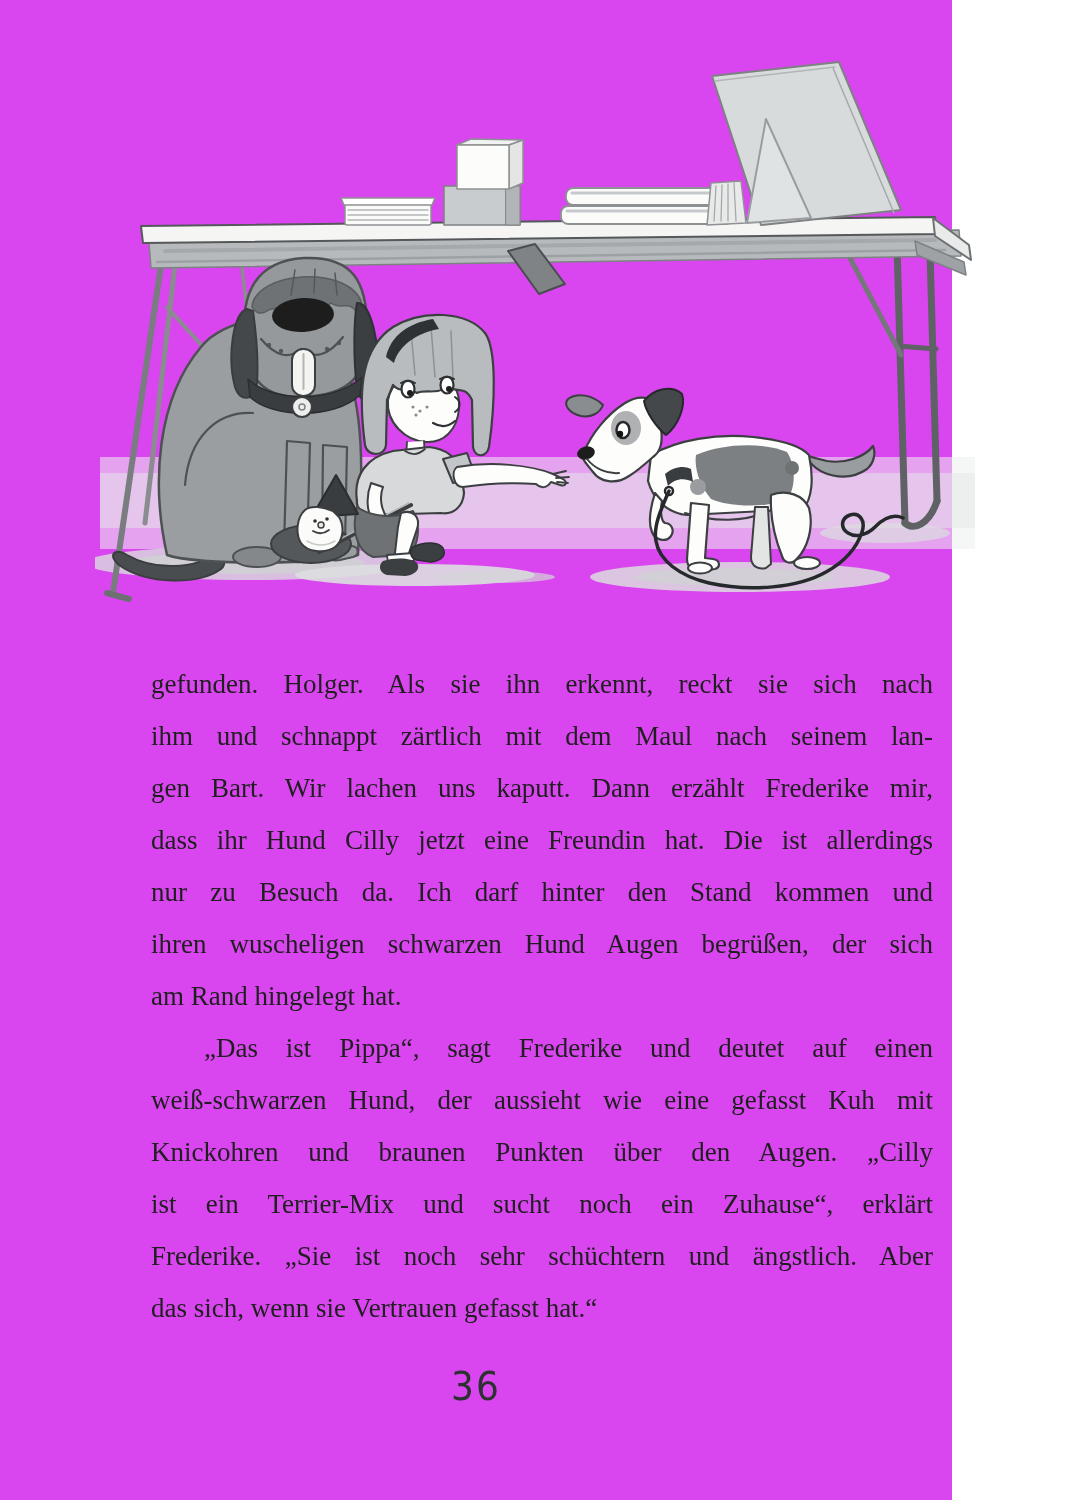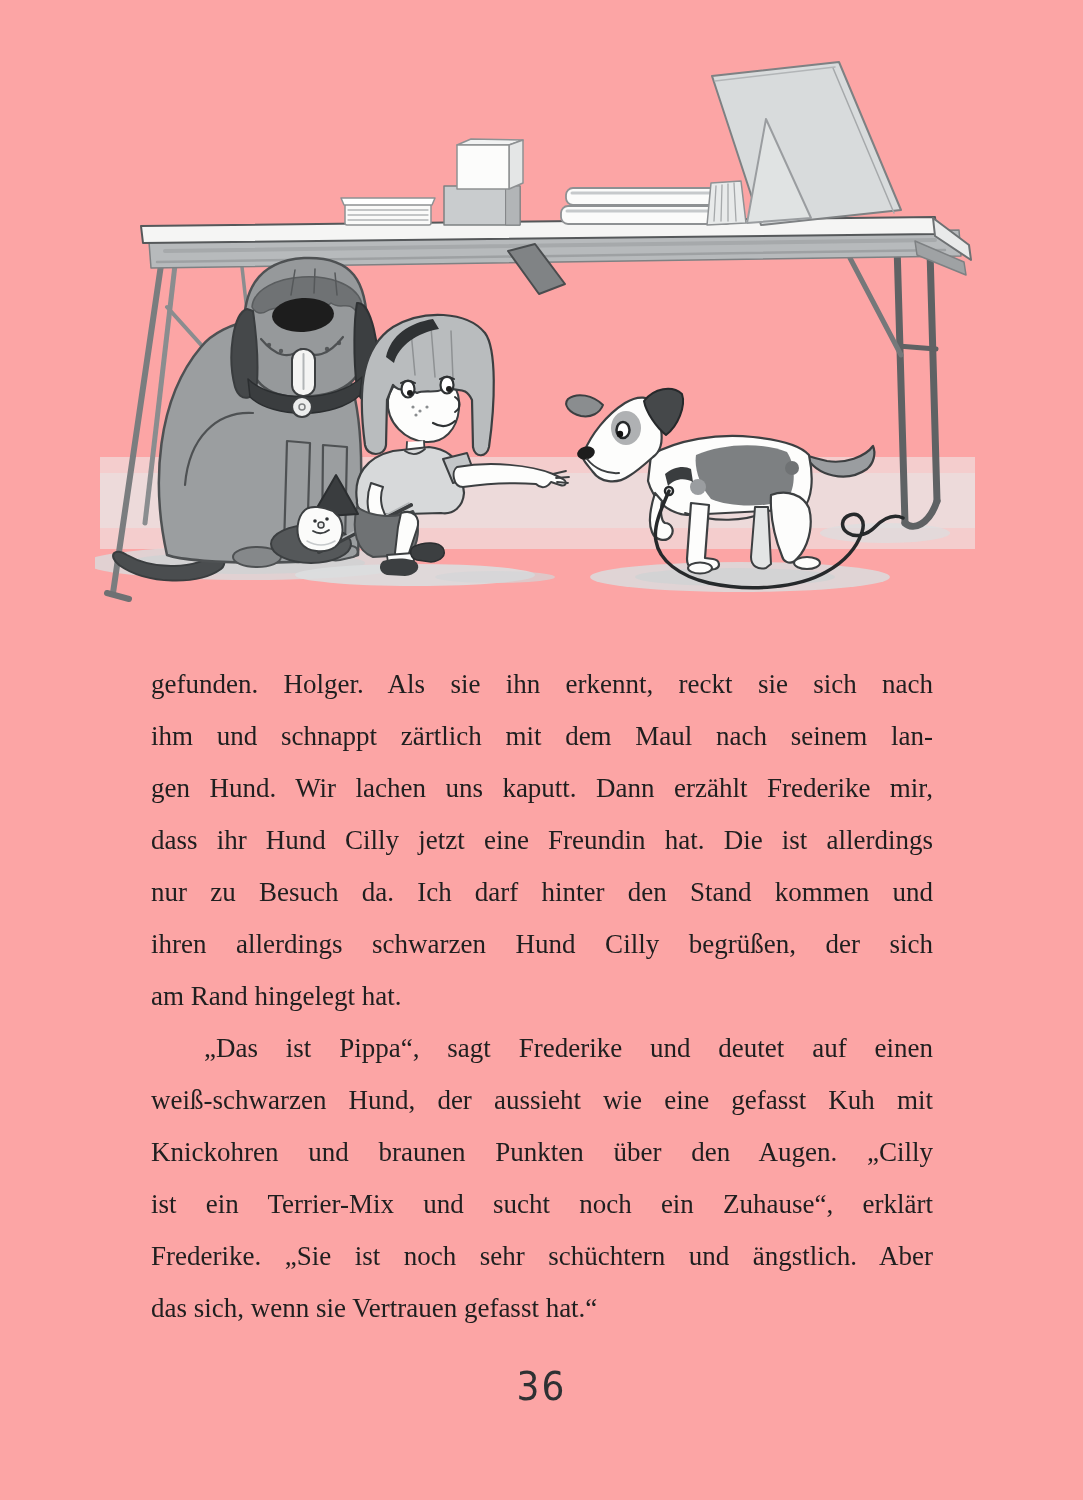--- a/index.html
+++ b/index.html
@@ -1,17 +1,17 @@
 <!DOCTYPE html>
 <html lang="de"><head>
 <meta charset="utf-8">
 <style>
   html,body { margin:0; padding:0; background:#ffffff; }
   body { width:1083px; height:1500px; overflow:hidden; font-family:"Liberation Serif", serif; }
-  .page { position:relative; width:1083px; height:1500px; background:#fca5a5; }
+  .page { position:relative; width:952px; height:1500px; background:#d946ef; }
 
   .illustration { position:absolute; left:95px; top:55px; width:885px; height:590px; }
 
   .text-block {
     position:absolute; left:151px; top:658px; width:782px;
     color:#1f1f1f; font-size:27px;
   }
   .line {
     height:52px; line-height:52px;
     text-align:justify; text-align-last:justify;
@@ -207,24 +207,24 @@
       <path d="M570,419 C578,412 589,410 596,414 L598,427 C589,422 579,424 573,431 Z" fill="#3a3d3f"></path>
       <circle cx="574" cy="436" r="4" fill="none" stroke="#26292b" stroke-width="2.5"></circle>
       <path d="M574,436 C566,454 558,472 561,486 C564,505 584,521 614,528 C655,537 703,533 731,517 C751,506 762,492 767,477 C771,465 764,457 755,460 C746,463 745,473 753,478 C761,483 772,480 780,472 C790,462 799,459 808,463" fill="none" stroke="#26292b" stroke-width="3.5"></path>
     </g>
   </svg>
 
   <div class="text-block">
     <div class="para">
       <div class="line">gefunden. Holger. Als sie ihn erkennt, reckt sie sich nach</div>
       <div class="line">ihm und schnappt zärtlich mit dem Maul nach seinem lan-</div>
-      <div class="line">gen Hund. Wir lachen uns kaputt. Dann erzählt Frederike mir,</div>
+      <div class="line">gen Bart. Wir lachen uns kaputt. Dann erzählt Frederike mir,</div>
       <div class="line">dass ihr Hund Cilly jetzt eine Freundin hat. Die ist allerdings</div>
       <div class="line">nur zu Besuch da. Ich darf hinter den Stand kommen und</div>
-      <div class="line">ihren allerdings schwarzen Hund Cilly begrüßen, der sich</div>
+      <div class="line">ihren wuscheligen schwarzen Hund Augen begrüßen, der sich</div>
       <div class="line plain">am Rand hingelegt hat.</div>
     </div>
     <div class="para">
       <div class="line indent">„Das ist Pippa“, sagt Frederike und deutet auf einen</div>
       <div class="line">weiß-schwarzen Hund, der aussieht wie eine gefasst Kuh mit</div>
       <div class="line">Knickohren und braunen Punkten über den Augen. „Cilly</div>
       <div class="line">ist ein Terrier-Mix und sucht noch ein Zuhause“, erklärt</div>
       <div class="line">Frederike. „Sie ist noch sehr schüchtern und ängstlich. Aber</div>
       <div class="line plain">das sich, wenn sie Vertrauen gefasst hat.“</div>
     </div>

